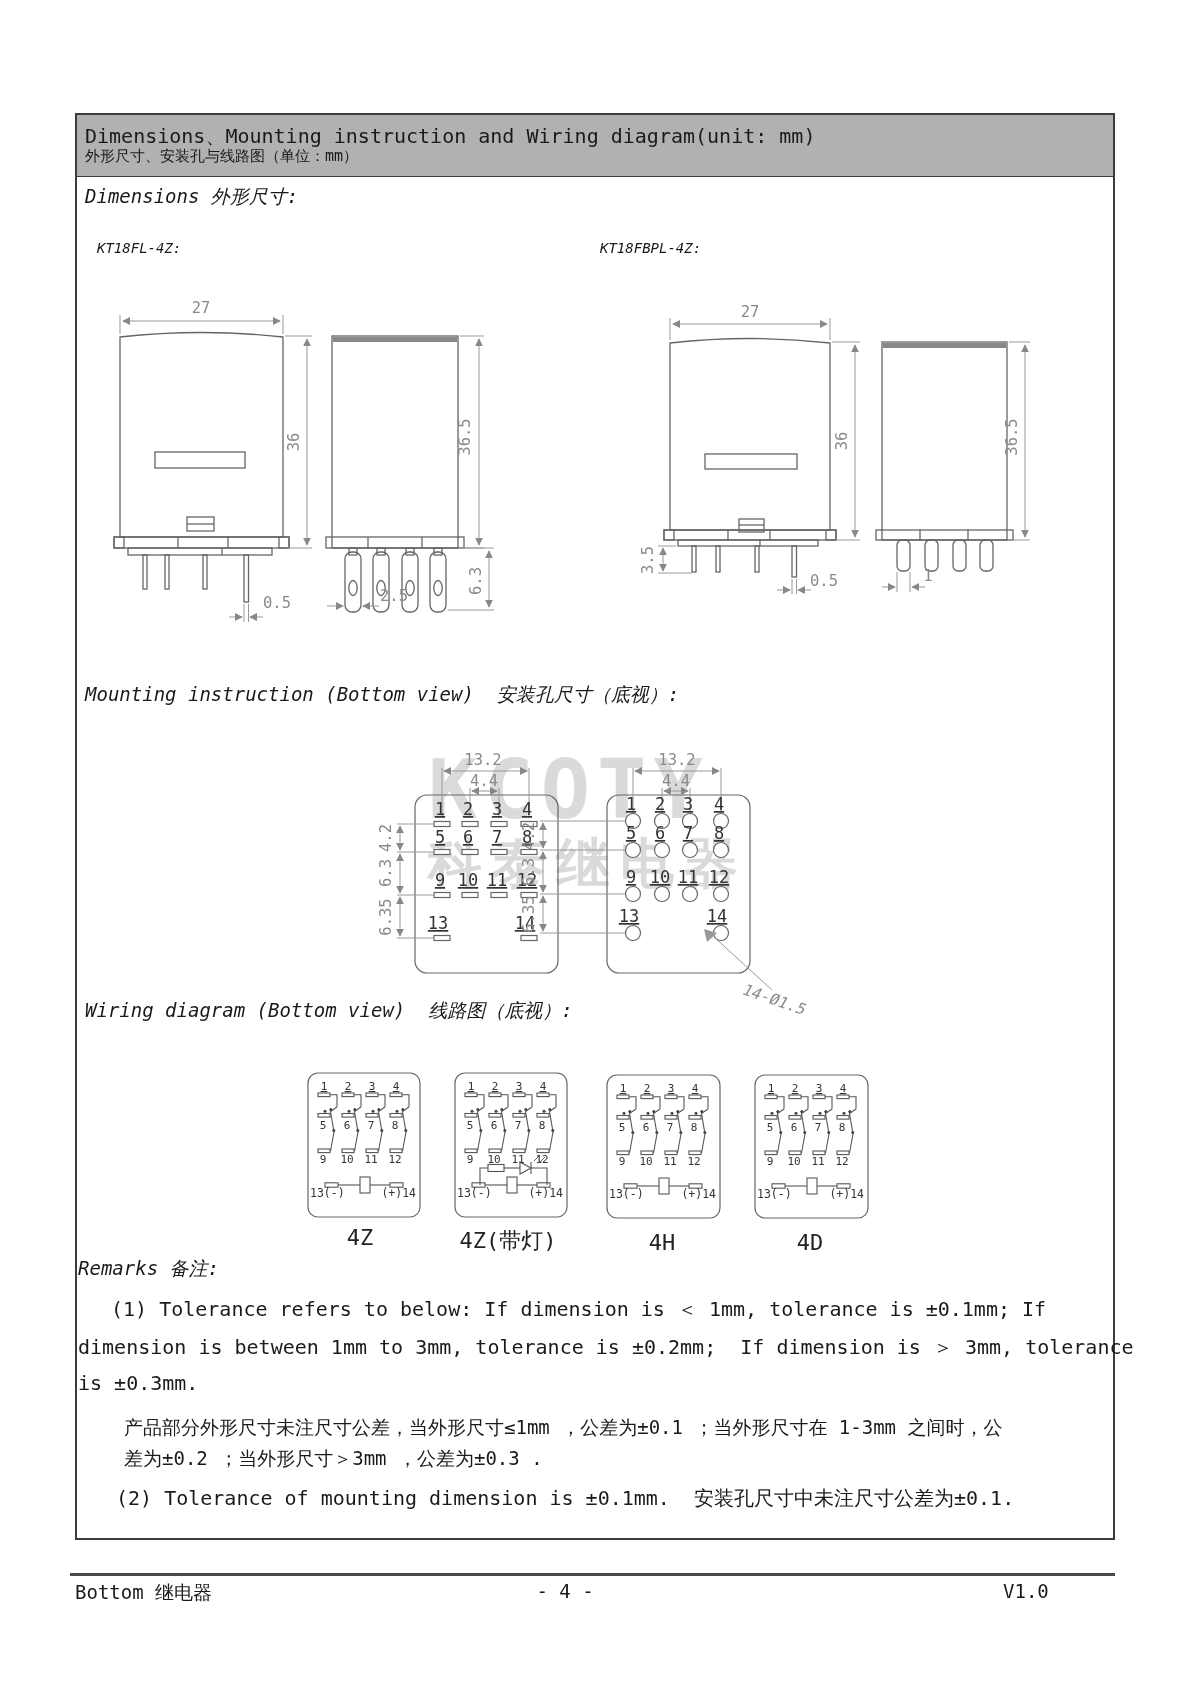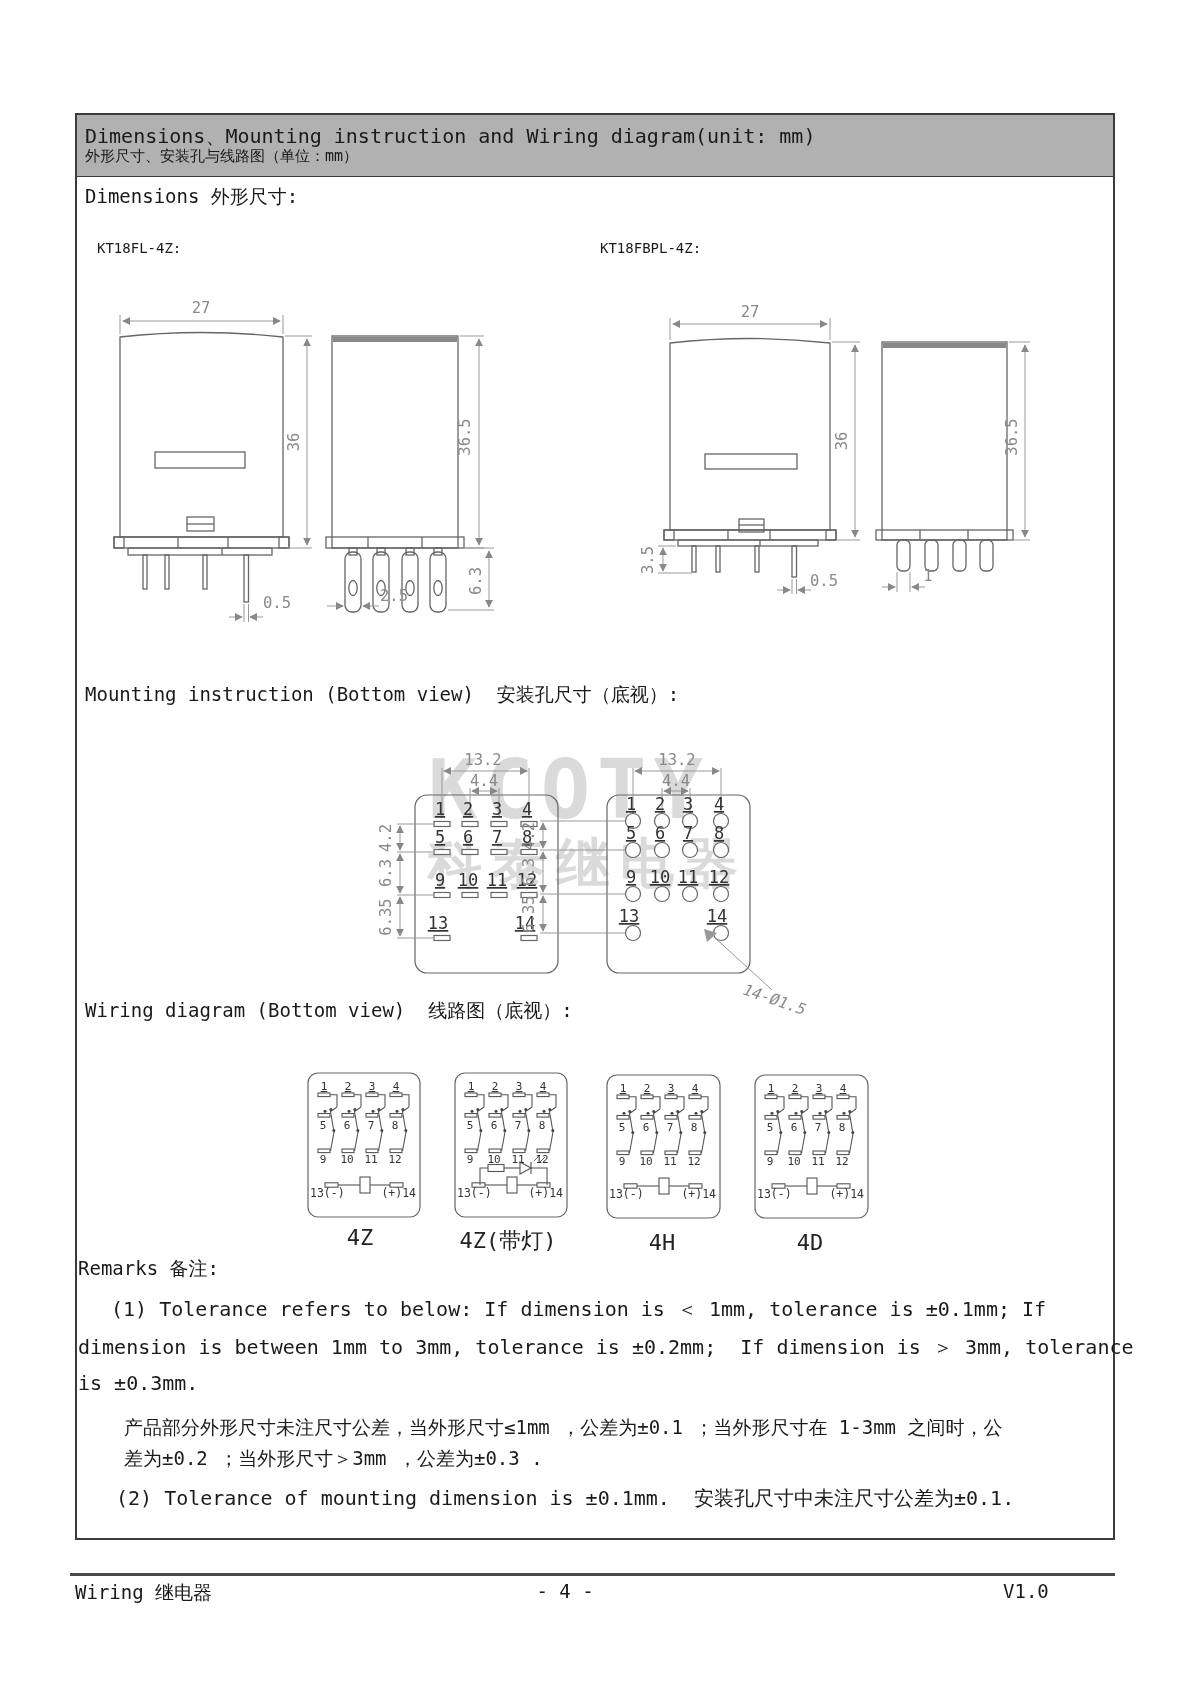--- a/index.html
+++ b/index.html
@@ -9,21 +9,21 @@
   .wm{position:absolute;color:#dadada;font-weight:bold;white-space:nowrap;z-index:1;}
   #wm1{left:428px;top:742px;font-size:82px;letter-spacing:7px;}
   #wm2{left:428px;top:828px;font-size:54px;letter-spacing:10px;}
   
   .frame{position:absolute;left:75px;top:113px;width:1040px;height:1427px;
          border:2px solid #3c3c3c;box-sizing:border-box;z-index:0;background:transparent;}
   .hdr{position:absolute;left:75px;top:113px;width:1040px;height:64px;background:#b1b1b1;
        border:2px solid #3c3c3c;border-bottom:1px solid #3c3c3c;box-sizing:border-box;z-index:3;}
   .hdr .l1{position:absolute;left:8px;top:0;font-size:20px;margin-top:8px;}
   .hdr .l2{position:absolute;left:8px;top:32px;font-size:15px;}
-  .txt{position:absolute;z-index:3;white-space:pre;}
+  .txt{position:absolute;z-index:3;white-space:pre;font-style:italic;}
   .sec{font-size:19px;}
   .model{font-size:14px;margin-left:12px;}
   
   .remarks{position:absolute;left:78px;top:1296px;width:1030px;z-index:3;}
   .remarks div{position:absolute;white-space:pre;font-size:20px;}
   .rl0{top:0;left:33px;}
   .rl1{top:38px;left:0;}
   .rl2{top:75px;left:0;}
   .rl3{top:119px;left:46px;font-size:19px !important;}
   .rl4{top:150px;left:46px;font-size:19px !important;}
@@ -68,21 +68,21 @@
   <div class="remarks">
     <div class="rl0">(1) Tolerance refers to below: If dimension is ＜ 1mm, tolerance is ±0.1mm; If</div>
     <div class="rl1">dimension is between 1mm to 3mm, tolerance is ±0.2mm;  If dimension is ＞ 3mm, tolerance</div>
     <div class="rl2">is ±0.3mm.</div>
     <div class="rl3">产品部分外形尺寸未注尺寸公差，当外形尺寸≤1mm ，公差为±0.1 ；当外形尺寸在 1-3mm 之间时，公</div>
     <div class="rl4">差为±0.2 ；当外形尺寸＞3mm ，公差为±0.3 .</div>
     <div class="rl5">(2) Tolerance of mounting dimension is ±0.1mm.  安装孔尺寸中未注尺寸公差为±0.1.</div>
   </div>
 
   <div class="fline"></div>
-  <div id="f-left" class="ftxt">Wiring  继电器</div>
+  <div id="f-left" class="ftxt">Bottom  继电器</div>
   <div id="f-center" class="ftxt">- 4 -</div>
   <div id="f-right" class="ftxt">V1.0</div>
 
   <svg class="draw" width="1190" height="1683" viewBox="0 0 1190 1683">
     <defs>
       <marker id="ah" viewBox="0 0 10 10" refX="9" refY="5" markerWidth="8" markerHeight="8" orient="auto-start-reverse">
         <path d="M0 0 L10 5 L0 10 z" fill="#888"></path>
       </marker>
       <g id="wpole" stroke="#555" fill="#fff" stroke-width="1.1">
         <rect x="0" y="8" width="12" height="3.6"></rect>

